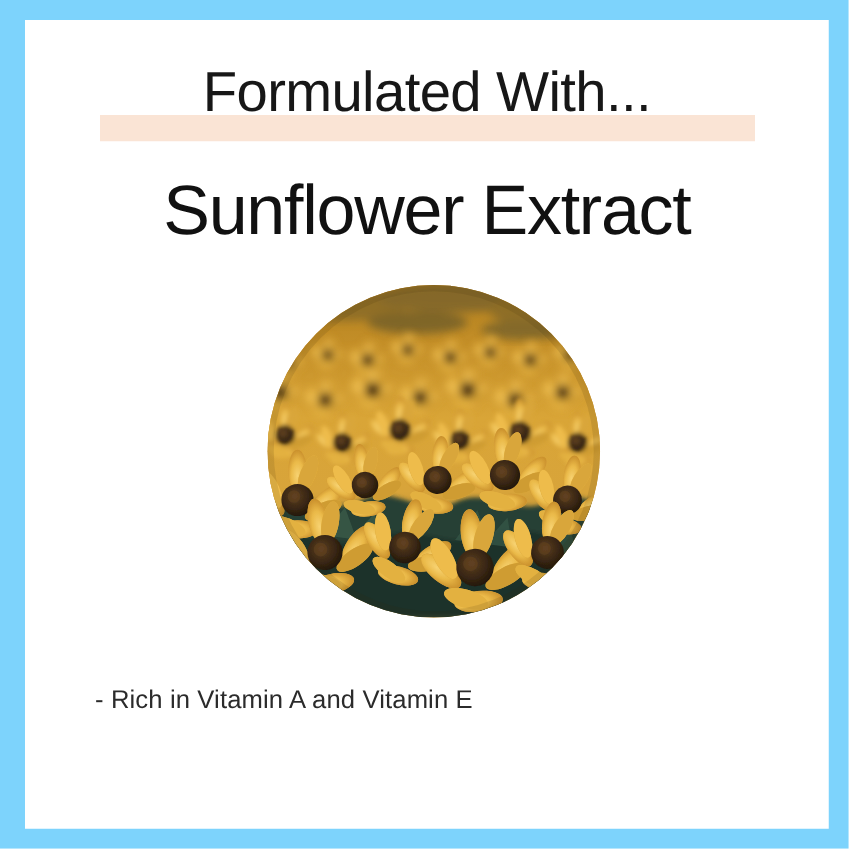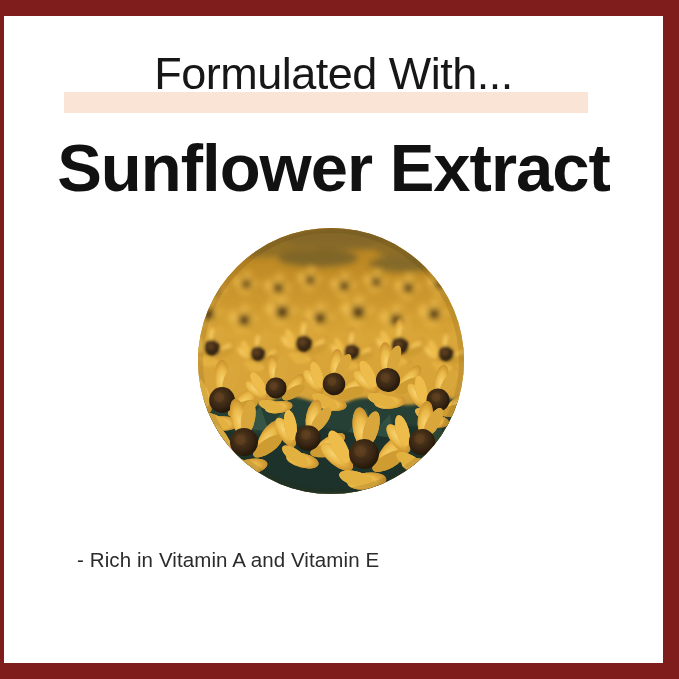--- a/index.html
+++ b/index.html
@@ -12,22 +12,22 @@
     height: 679px;
     overflow: hidden;
     font-family: "Liberation Sans", sans-serif;
   }
 
   #infographic-card {
     position: relative;
     width: 679px;
     height: 679px;
     box-sizing: border-box;
-    background: #7f1d1d;
-    padding: 16px 16px 16px 4px;
+    background: #7dd3fc;
+    padding: 16px 16px 16px 20px;
   }
 
   #card-inner {
     position: relative;
     width: 100%;
     height: 100%;
     background: #ffffff;
     overflow: hidden;
   }
 
@@ -61,23 +61,23 @@
     color: #171717;
     white-space: nowrap;
   }
 
   #headline-secondary {
     position: absolute;
     left: 0;
     top: 120px;
     width: 100%;
     text-align: center;
-    font-size: 67px;
+    font-size: 56px;
     line-height: 64px;
-    font-weight: 700;
+    font-weight: 400;
     letter-spacing: -1px;
     color: #111111;
     white-space: nowrap;
   }
 
   
   #sunflower-photo {
     position: absolute;
     left: 194px;
     top: 212px;
@@ -90,21 +90,21 @@
 
   #sunflower-photo svg {
     display: block;
     width: 100%;
     height: 100%;
   }
 
   
   #benefits-list {
     position: absolute;
-    left: 73px;
+    left: 56px;
     top: 520px;
     width: 560px;
   }
 
   .benefit-item {
     font-size: 20.5px;
     line-height: 48px;
     color: #2b2b2b;
     font-weight: 400;
     letter-spacing: 0.1px;

